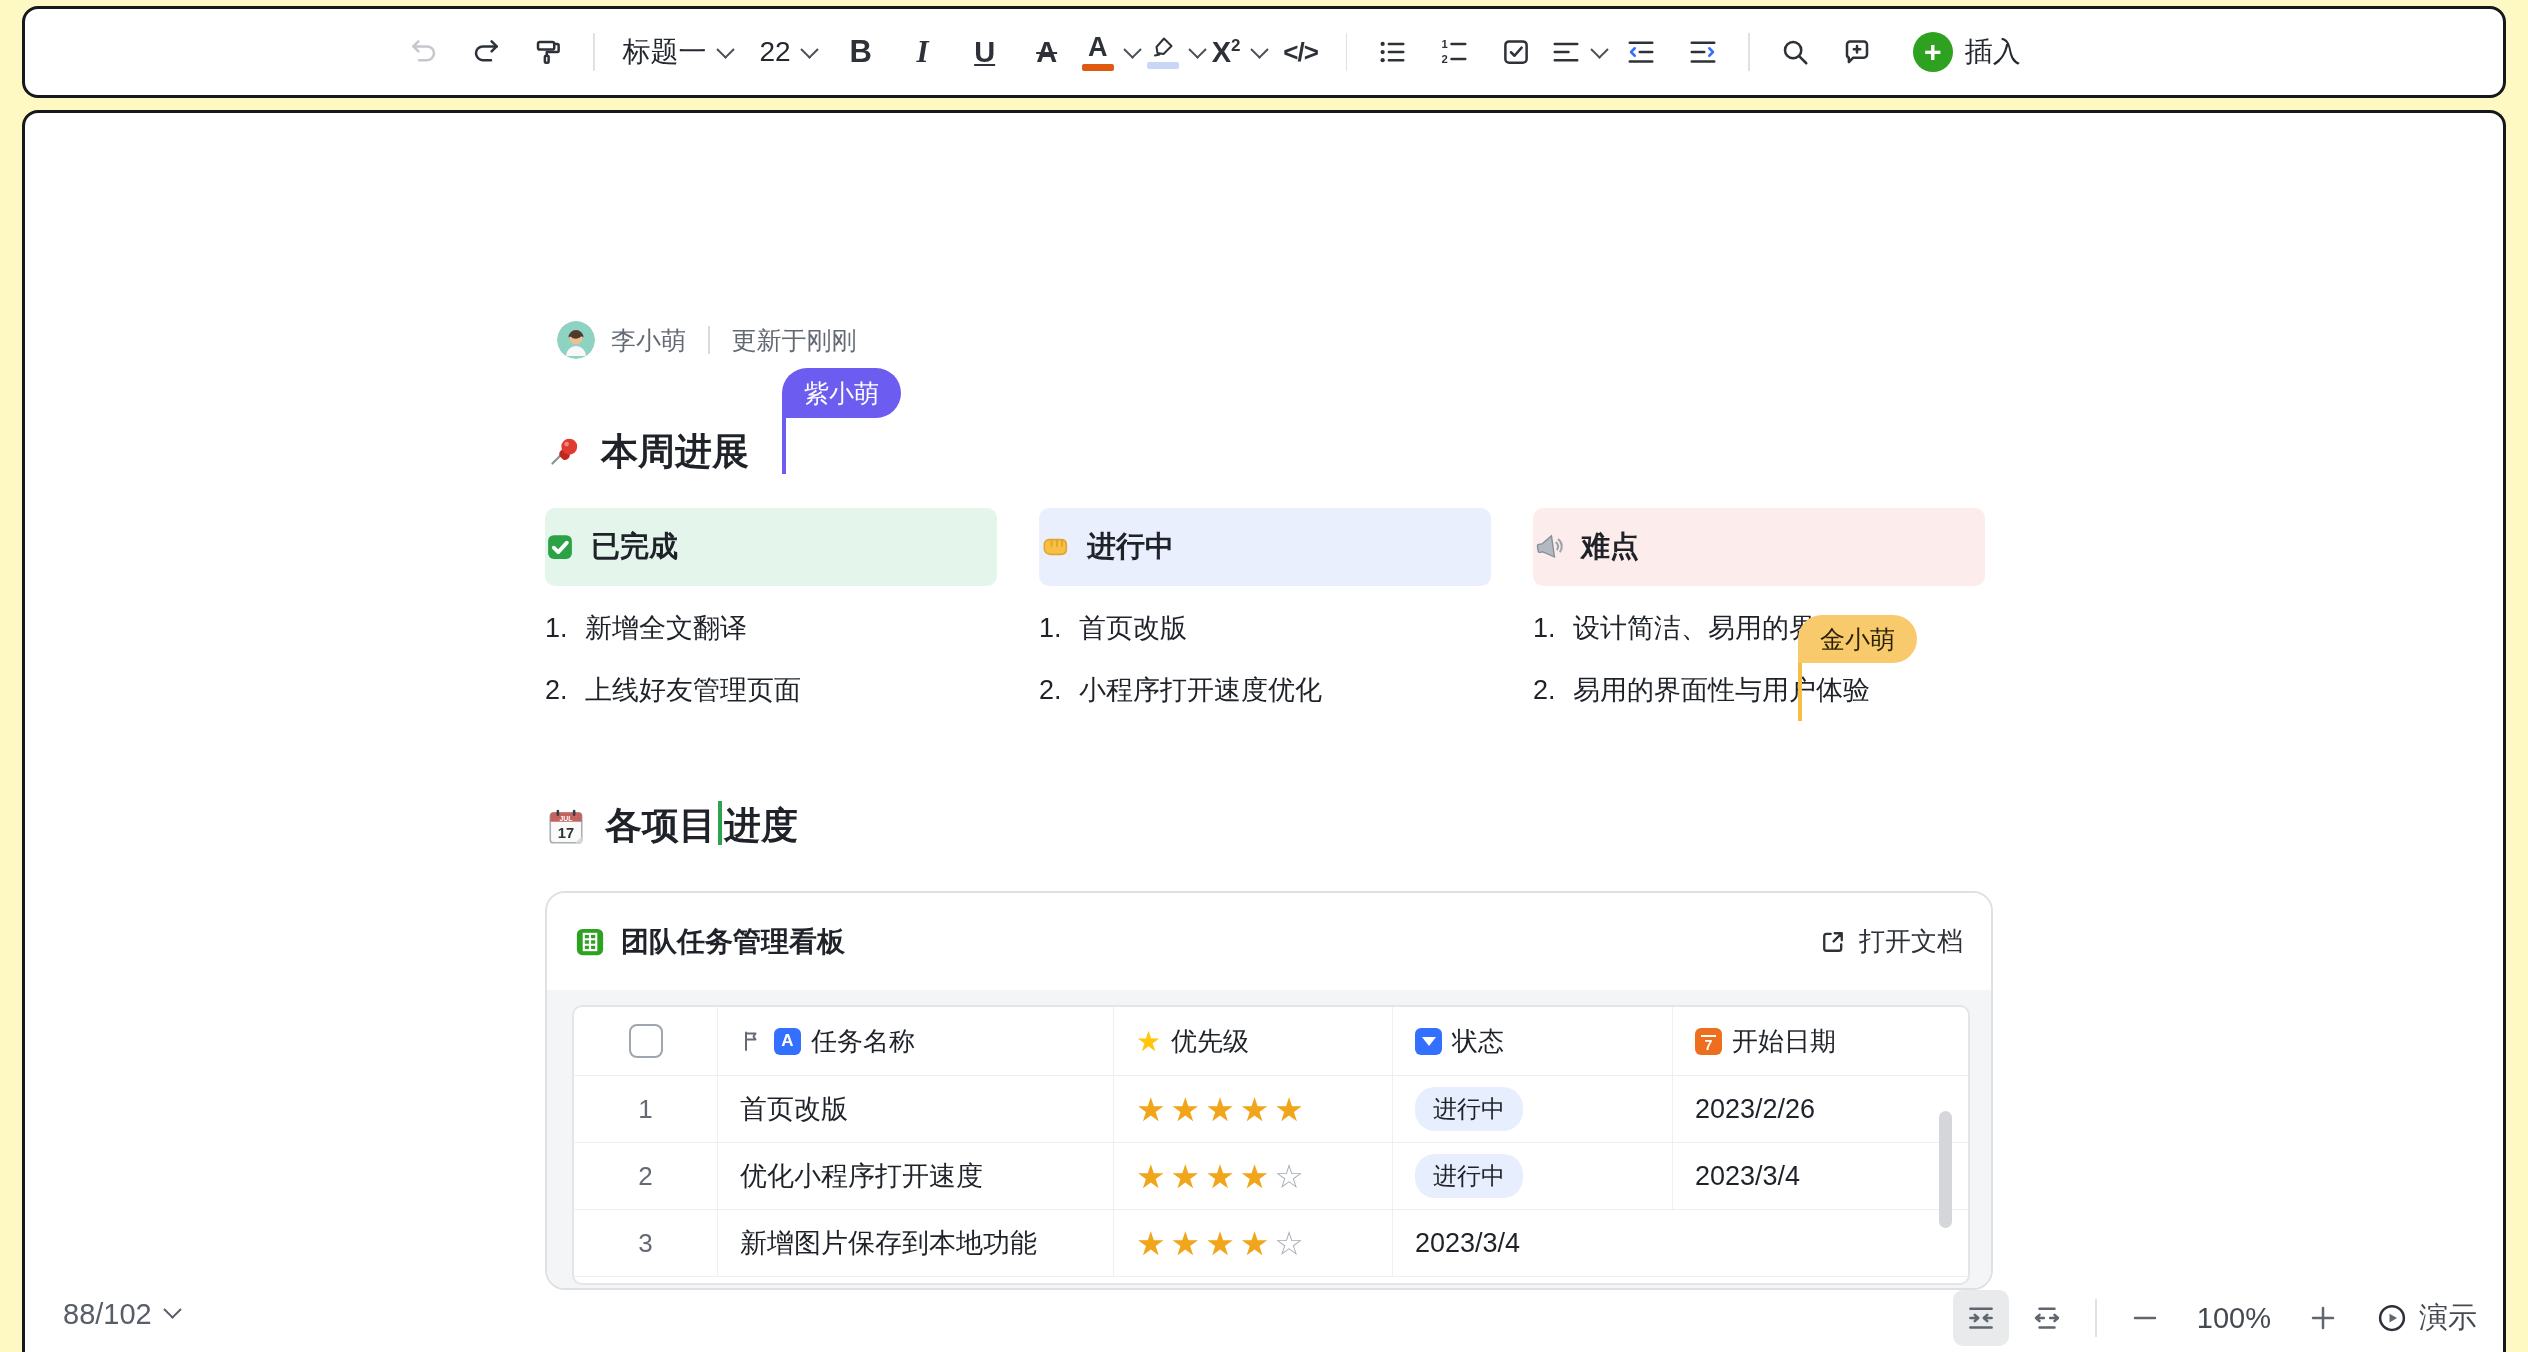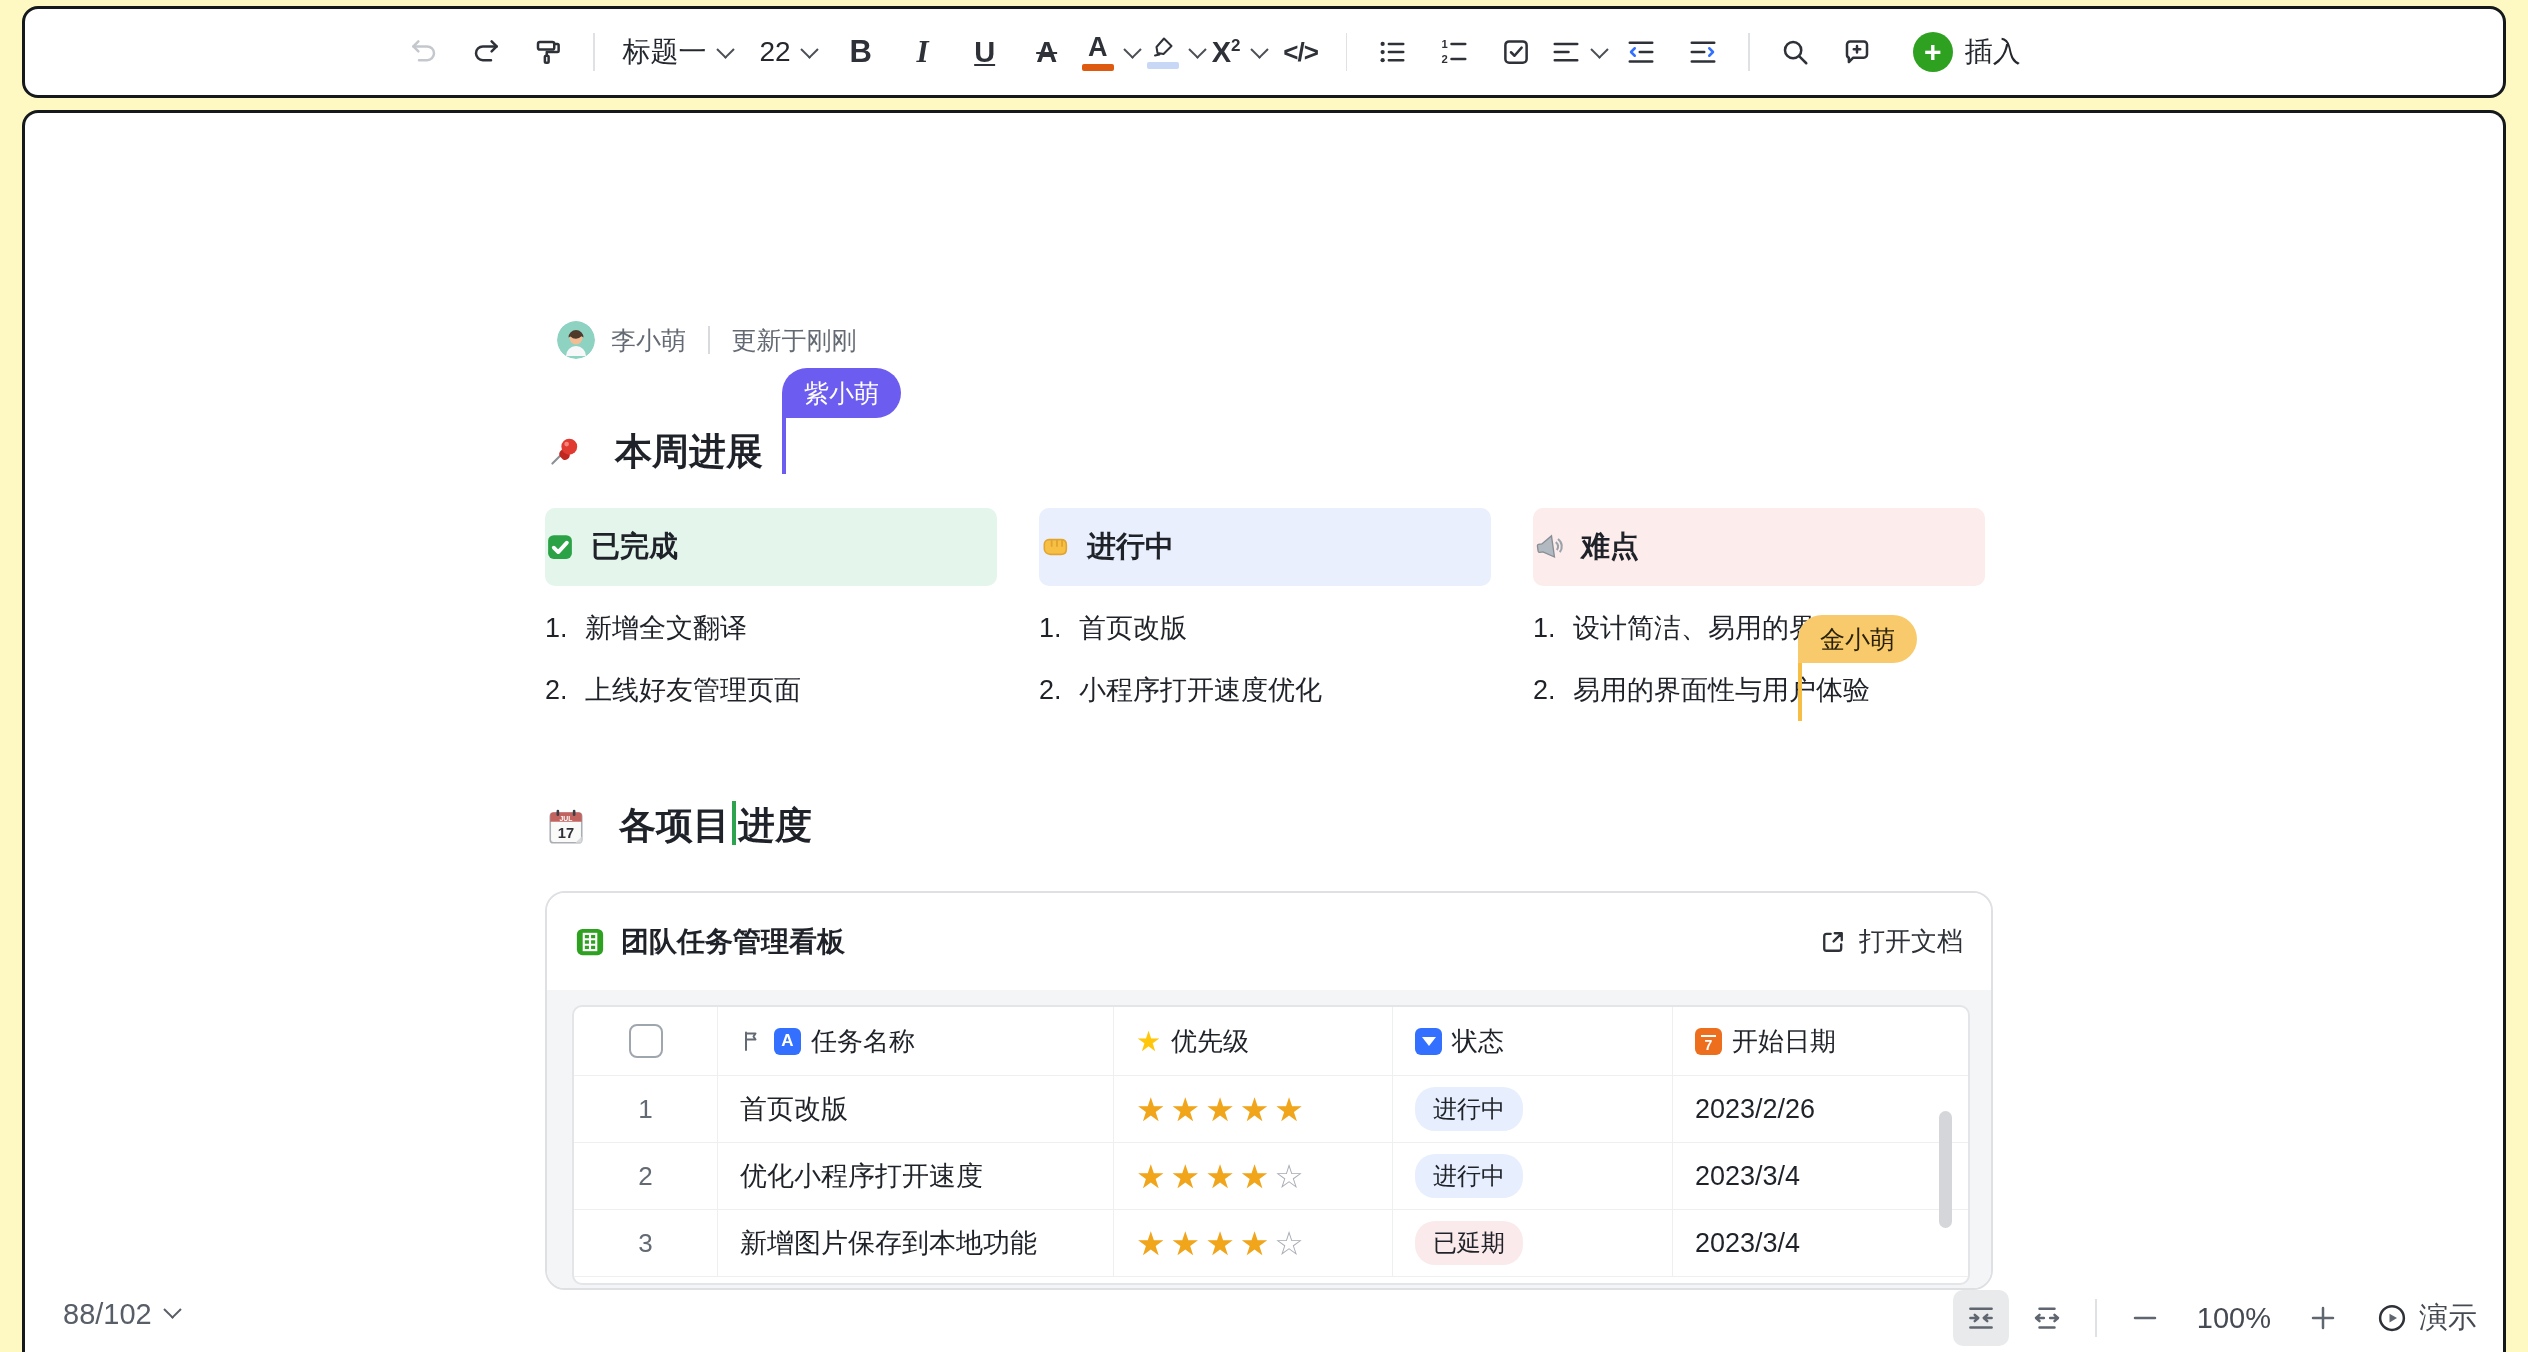--- a/index.html
+++ b/index.html
@@ -46,21 +46,21 @@
   .author-row{position:absolute;left:12px;top:208px;display:flex;align-items:center;}
   .author-name{font-size:25px;color:#646A73;margin-left:16px;}
   .author-sep{width:1.5px;height:28px;background:#D8DADD;margin:0 22px;}
   .author-updated{font-size:25px;color:#646A73;}
 
   .collab-tag{position:absolute;height:50px;display:flex;align-items:center;padding:0 22px;
               font-size:25px;border-radius:25px 25px 25px 0;z-index:6;white-space:nowrap;}
   .tag-purple{left:237px;top:255px;background:#6C5CF0;color:#fff;}
   .caret-purple{position:absolute;left:237px;top:305px;width:4px;height:56px;background:#6C5CF0;z-index:5;}
 
-  .h2row{position:absolute;left:0;display:flex;align-items:center;gap:32px;font-size:37px;font-weight:700;}
+  .h2row{position:absolute;left:0;display:flex;align-items:center;gap:18px;font-size:37px;font-weight:700;}
   .h2row.first{top:314px;}
   .h2row.second{top:688px;}
   .caret-green{display:inline-block;width:4px;height:44px;background:#2EA34F;vertical-align:-7px;margin:0 2px;}
 
   .panels{position:absolute;left:0;top:395px;width:1448px;display:grid;grid-template-columns:452px 452px 452px;column-gap:42px;}
   .panel{height:78px;border-radius:10px;display:flex;align-items:center;box-sizing:border-box;gap:16px;}
   .panel .ptitle{font-size:29px;font-weight:700;}
   .p-done{background:#E4F5EC;}
   .p-progress{background:#E9EFFD;}
   .p-issue{background:#FCECEB;}
@@ -458,23 +458,20 @@
             <div class="trow">
               <div class="tc c0">
                   <span class="rownum">3</span>
                 </div>
               <div class="tc c1">
                   <span class="cellname">新增图片保存到本地功能</span>
                 </div>
               <div class="tc c2">
                   <span class="stars"><span class="sf">★★★★</span><span class="se">☆</span></span>
                 </div>
-              <div class="tc c3">
-                  <span class="pill pill-red">已延期</span>
-                </div>
               <div class="tc c4">
                   <span class="celldate">2023/3/4</span>
                 </div>
             </div>
             <div class="trow"></div>
             <div class="vscroll"></div>
           </div>
         </div>
       </div>
 

